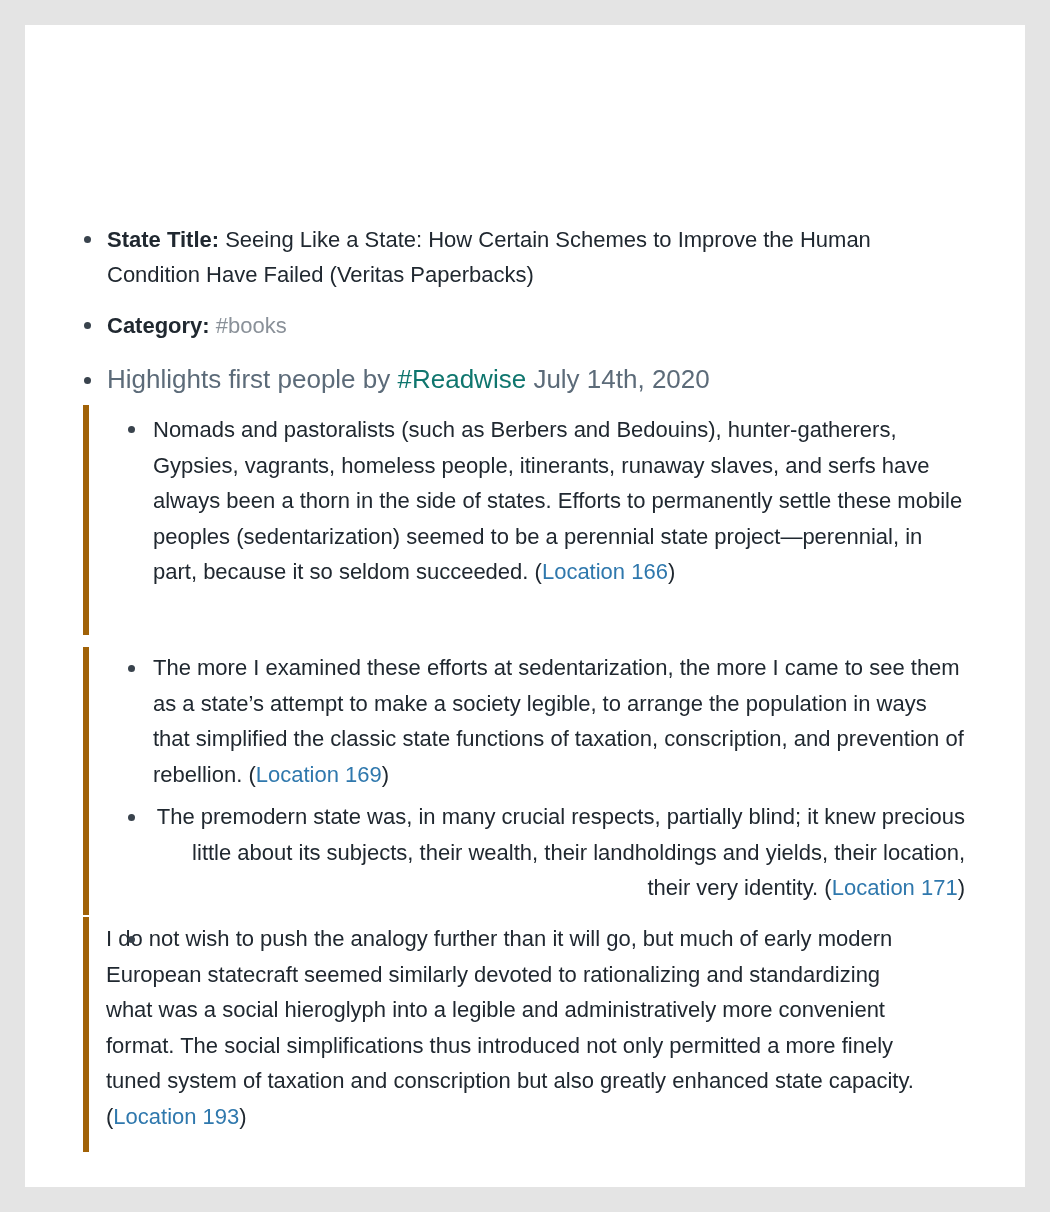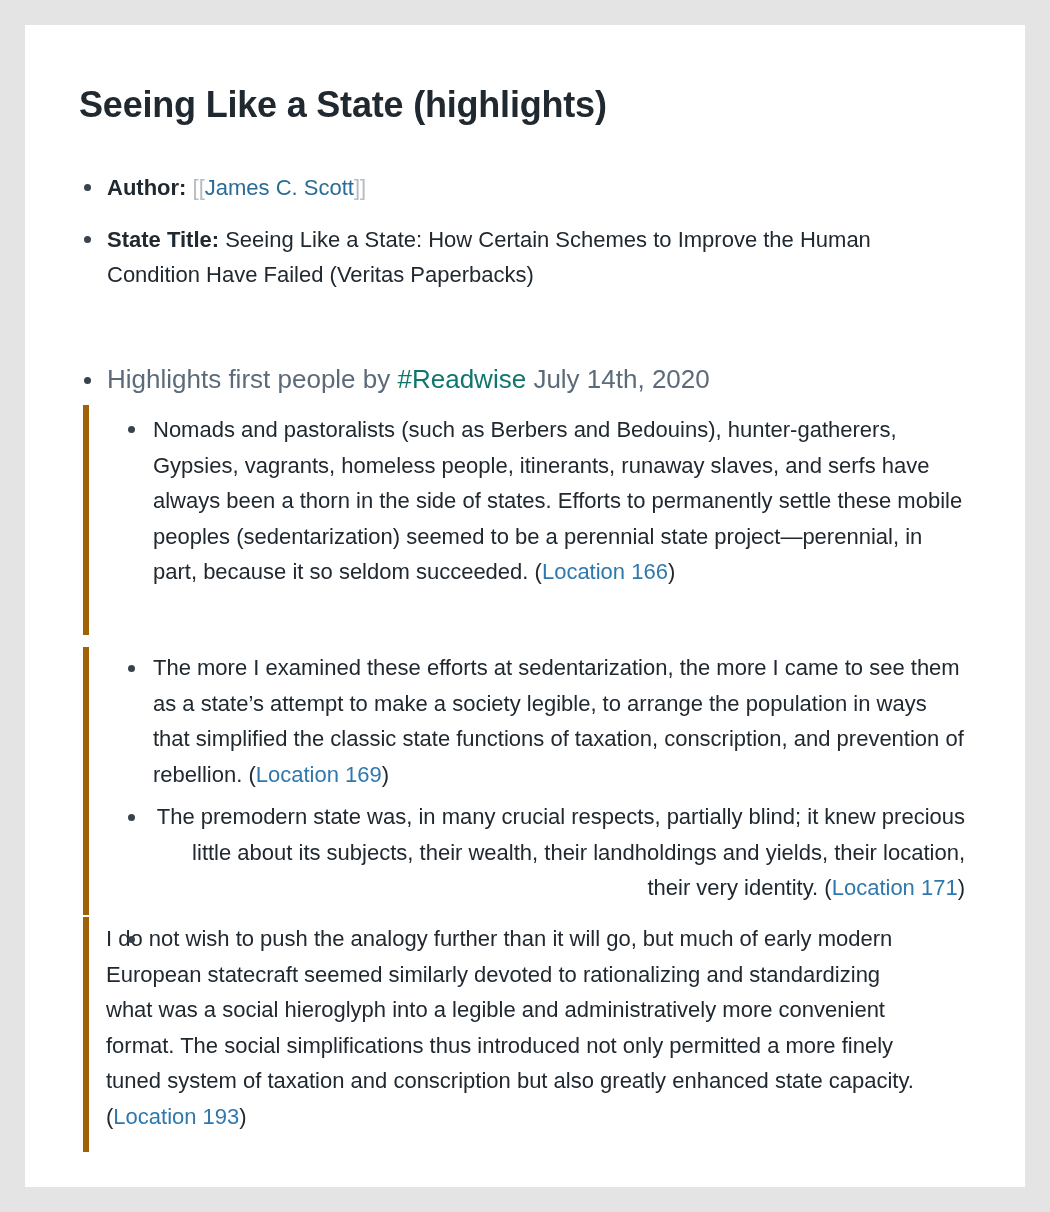--- a/index.html
+++ b/index.html
@@ -72,38 +72,37 @@
     color: #202830;
     width: 812px;
   }
   .loc { color: #2f78ad; text-decoration: none; }
 </style>
 </head>
 <body>
 
 <div class="page">
 
-  <h1 class="title">Seeing Like a State (highlights)</h1>
 
-  <div class="block" style="top:145px;">
-    <span class="bullet" style="top:14px;"></span>
-    <div class="content">
-      <span class="bold">Author:</span>
-      <span class="bracket">[[</span><a class="pagelink">James C. Scott</a><span class="bracket">]]</span>
-    </div>
-  </div>
 
   <div class="block" style="top:197px;">
     <span class="bullet" style="top:14px;"></span>
     <div class="content">
       <span class="bold">State Title:</span>
       <span>Seeing Like a State: How Certain Schemes to Improve the Human Condition Have Failed (Veritas Paperbacks)</span>
     </div>
   </div>
 
+  <div class="block" style="top:283px;">
+    <span class="bullet" style="top:14px;"></span>
+    <div class="content">
+      <span class="bold">Category:</span>
+      <a class="tag">#books</a>
+    </div>
+  </div>
 
   <div class="block heading-block" style="top:337px;">
     <span class="bullet" style="top:15px;"></span>
     <div class="content">
       <span>Highlights first people by</span>
       <a class="tag">#Readwise</a>
       <a>July 14th, 2020</a>
     </div>
   </div>
 

